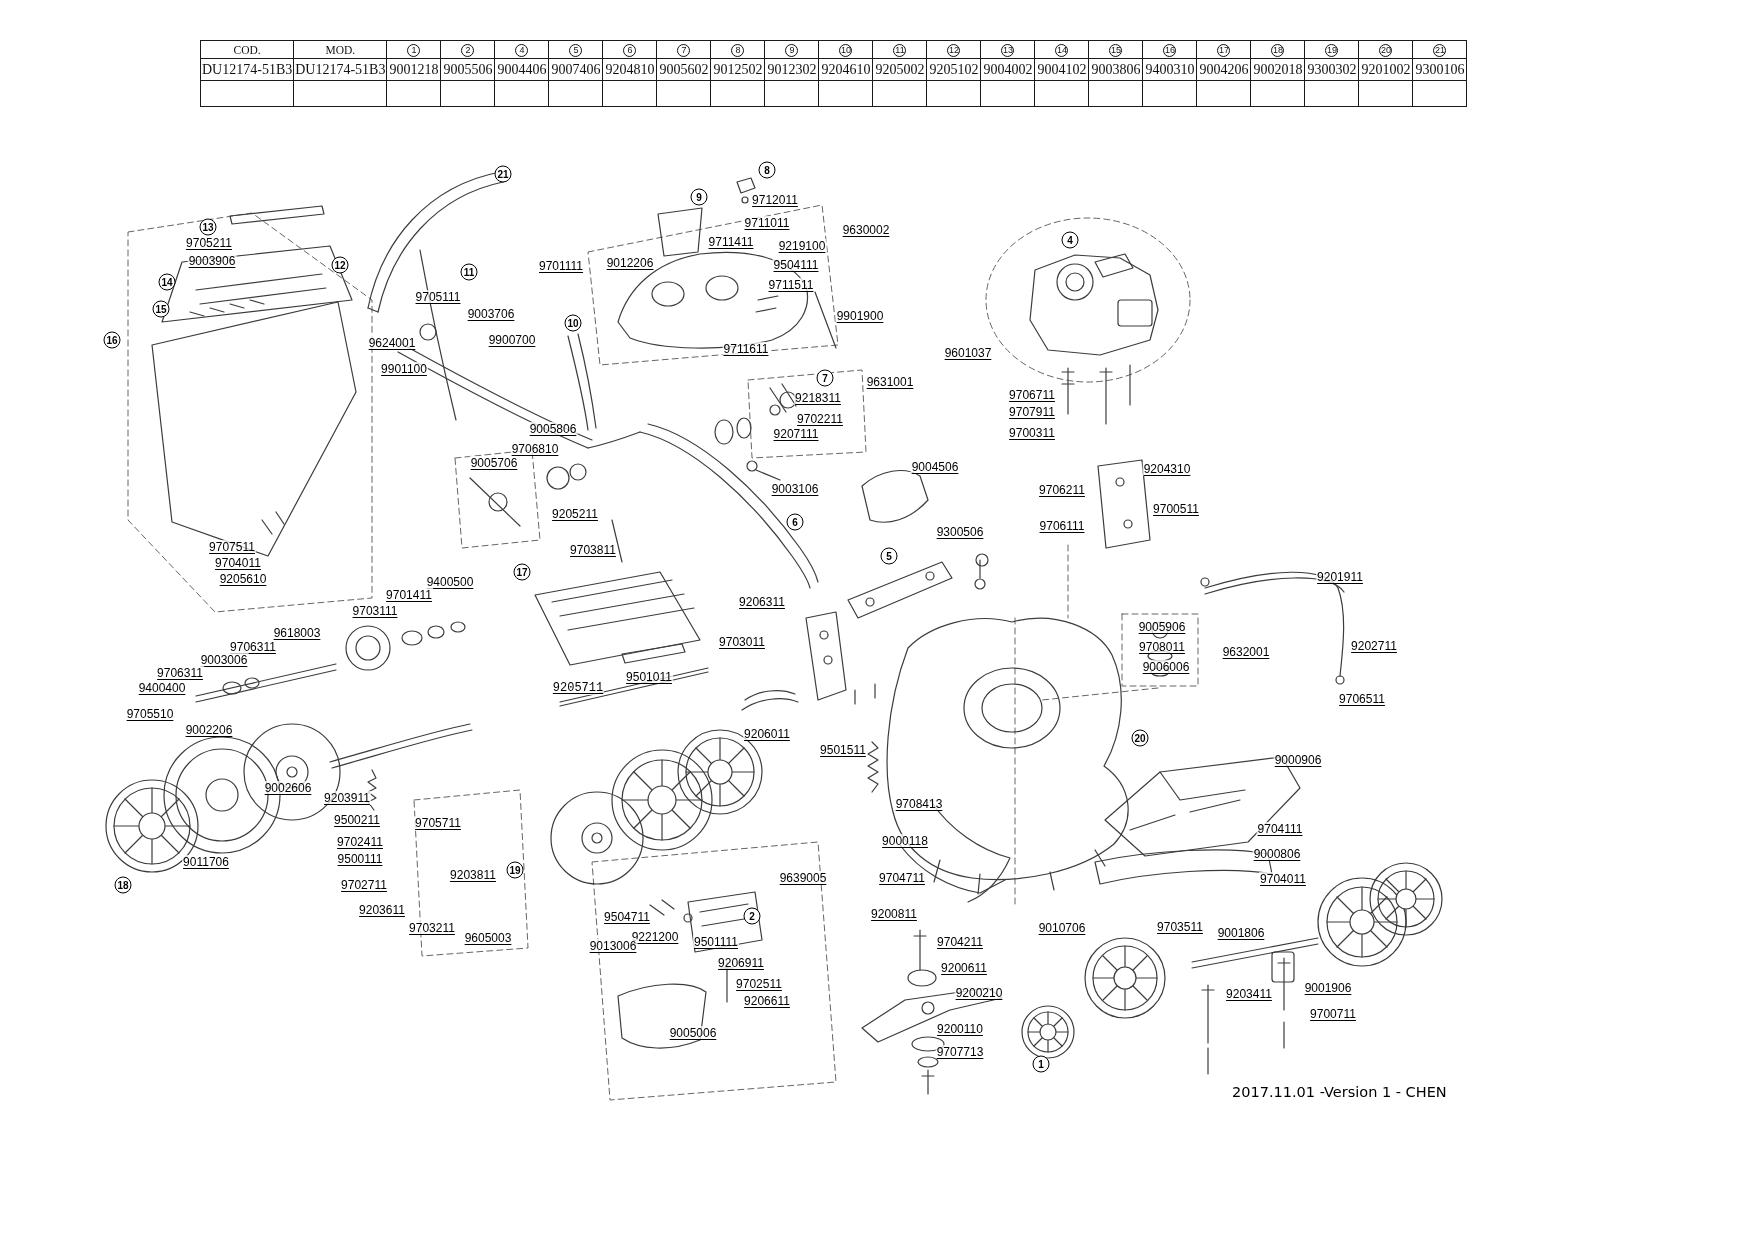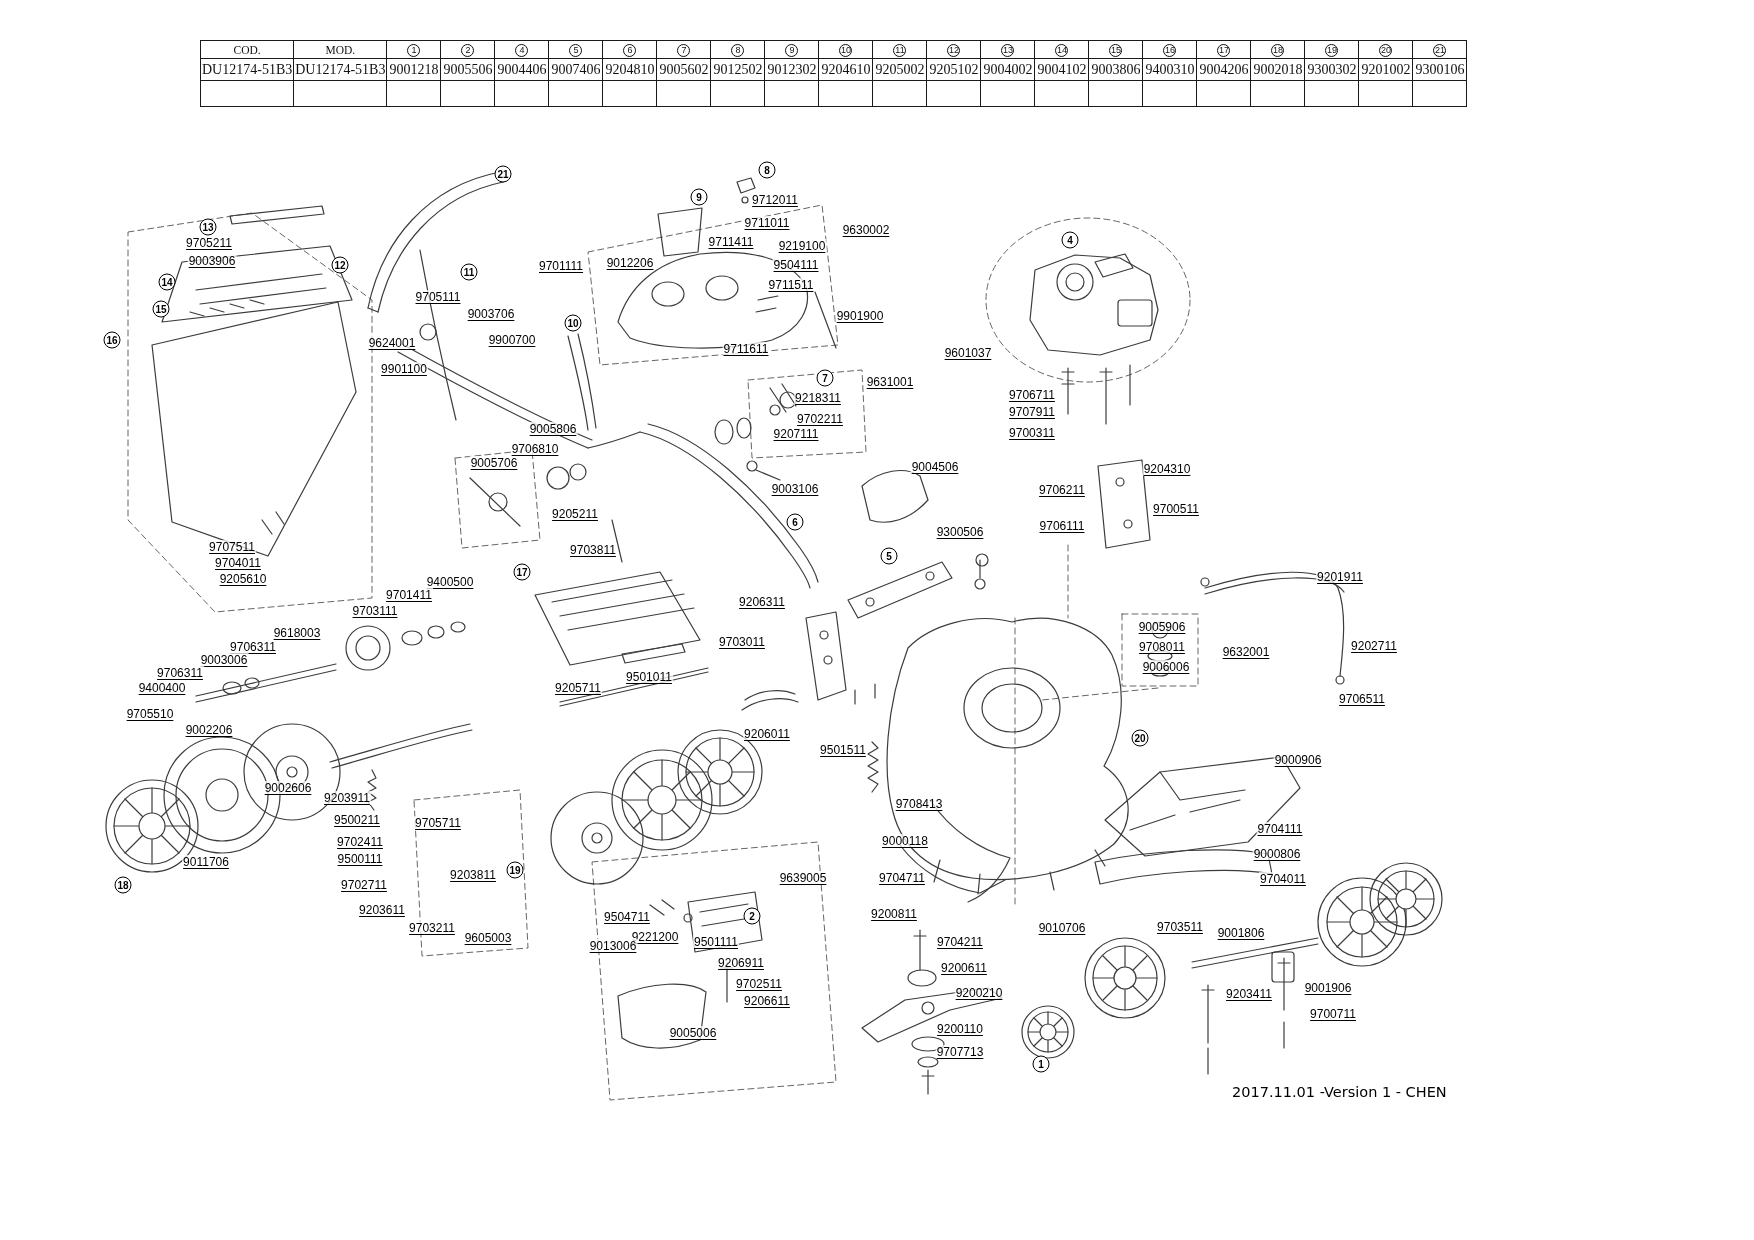--- a/index.html
+++ b/index.html
@@ -459,21 +459,21 @@
       <div class="plabel" style="left: 438px; top: 823px;">9705711</div>
       <div class="plabel" style="left: 360px; top: 842px;">9702411</div>
       <div class="plabel" style="left: 360px; top: 859px;">9500111</div>
       <div class="plabel" style="left: 206px; top: 862px;">9011706</div>
       <div class="plabel" style="left: 473px; top: 875px;">9203811</div>
       <div class="plabel" style="left: 364px; top: 885px;">9702711</div>
       <div class="plabel" style="left: 382px; top: 910px;">9203611</div>
       <div class="plabel" style="left: 432px; top: 928px;">9703211</div>
       <div class="plabel" style="left: 488px; top: 938px;">9605003</div>
       <div class="plabel" style="left: 649px; top: 677px;">9501011</div>
-      <div class="plabel" style="left: 578px; top: 688px;">9205711</div>
+      <div class="plabel" style="left: 578px; top: 688px; font-family: Liberation Mono, monospace;">9205711</div>
       <div class="plabel" style="left: 762px; top: 602px;">9206311</div>
       <div class="plabel" style="left: 742px; top: 642px;">9703011</div>
       <div class="plabel" style="left: 767px; top: 734px;">9206011</div>
       <div class="plabel" style="left: 843px; top: 750px;">9501511</div>
       <div class="plabel" style="left: 919px; top: 804px;">9708413</div>
       <div class="plabel" style="left: 905px; top: 841px;">9000118</div>
       <div class="plabel" style="left: 902px; top: 878px;">9704711</div>
       <div class="plabel" style="left: 894px; top: 914px;">9200811</div>
       <div class="plabel" style="left: 960px; top: 942px;">9704211</div>
       <div class="plabel" style="left: 964px; top: 968px;">9200611</div>

